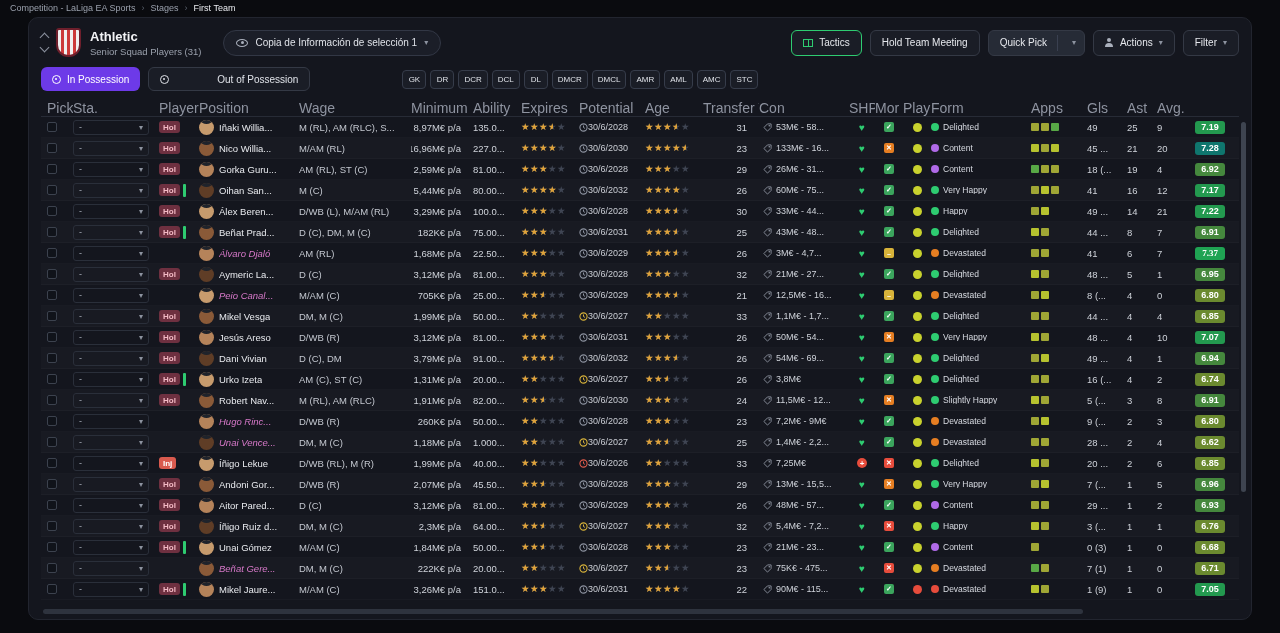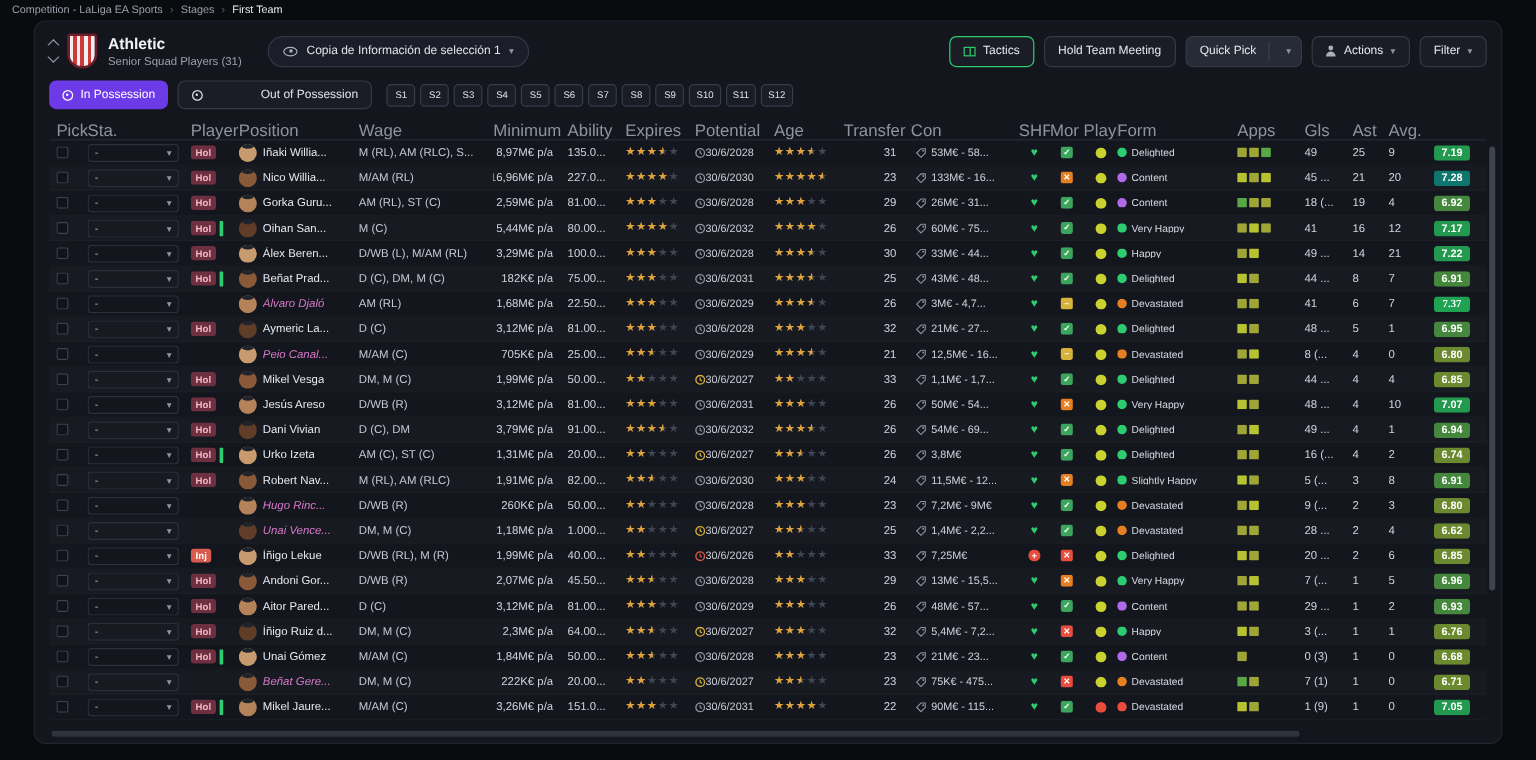--- a/index.html
+++ b/index.html
@@ -153,33 +153,32 @@
 
   <div class="row2">
     <div class="toggle on">
       <span class="ic-ball"></span>
       <span>In Possession</span>
     </div>
     <div class="toggle off">
       <span class="ic-ball"></span>
       <span>Out of Possession</span>
     </div>
-    <div class="chips chips-slots">
-        <div class="chip">S1</div>
-        <div class="chip">S2</div>
-        <div class="chip">S3</div>
-        <div class="chip">S4</div>
-        <div class="chip">S5</div>
-        <div class="chip">S6</div>
-        <div class="chip">S7</div>
-        <div class="chip">S8</div>
-        <div class="chip">S9</div>
-        <div class="chip">S10</div>
-        <div class="chip">S11</div>
-        <div class="chip">S12</div>
+    <div class="chips">
+        <div class="chip">GK</div>
+        <div class="chip">DR</div>
+        <div class="chip">DCR</div>
+        <div class="chip">DCL</div>
+        <div class="chip">DL</div>
+        <div class="chip">DMCR</div>
+        <div class="chip">DMCL</div>
+        <div class="chip">AMR</div>
+        <div class="chip">AML</div>
+        <div class="chip">AMC</div>
+        <div class="chip">STC</div>
       </div>
   </div>
 
   <div class="table">
     <div class="trow thead">
         <div class="th">Picked</div>
         <div class="th">Sta.</div>
         <div class="th">Player</div>
         <div class="th">Position</div>
         <div class="th wage">Wage</div>

